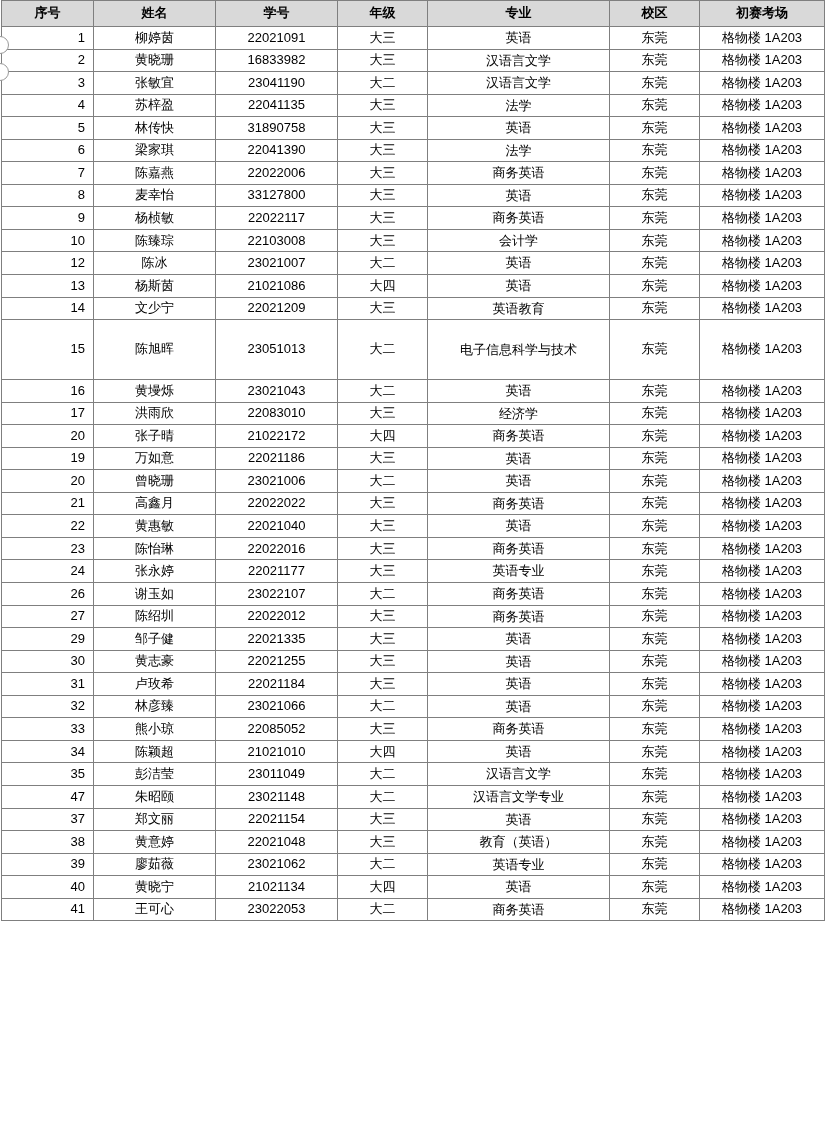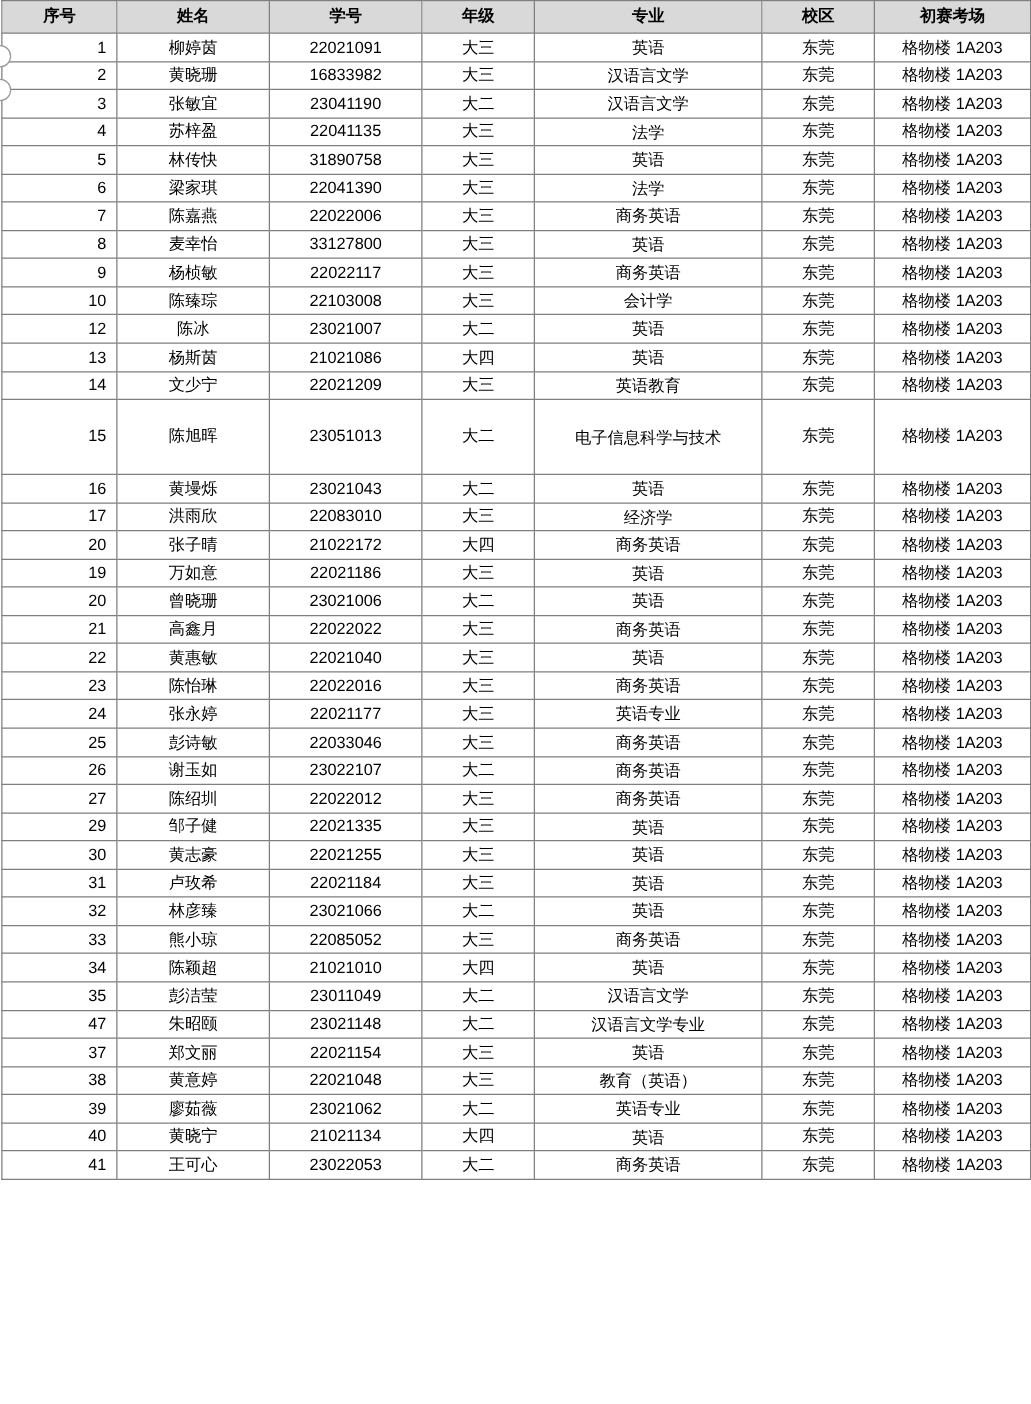--- a/index.html
+++ b/index.html
@@ -353,31 +353,20 @@
           <td>张永婷</td>
           <td>22021177</td>
           <td>大三</td>
           <td>
             <span class="major-wrap">英语专业</span>
           </td>
           <td>东莞</td>
           <td>格物楼 1A203</td>
         </tr>
         <tr>
-          <td class="col-no">25</td>
-          <td>彭诗敏</td>
-          <td>22033046</td>
-          <td>大三</td>
-          <td>
-            <span class="major-wrap">商务英语</span>
-          </td>
-          <td>东莞</td>
-          <td>格物楼 1A203</td>
-        </tr>
-        <tr>
           <td class="col-no">26</td>
           <td>谢玉如</td>
           <td>23022107</td>
           <td>大二</td>
           <td>
             <span class="major-wrap">商务英语</span>
           </td>
           <td>东莞</td>
           <td>格物楼 1A203</td>
         </tr>

